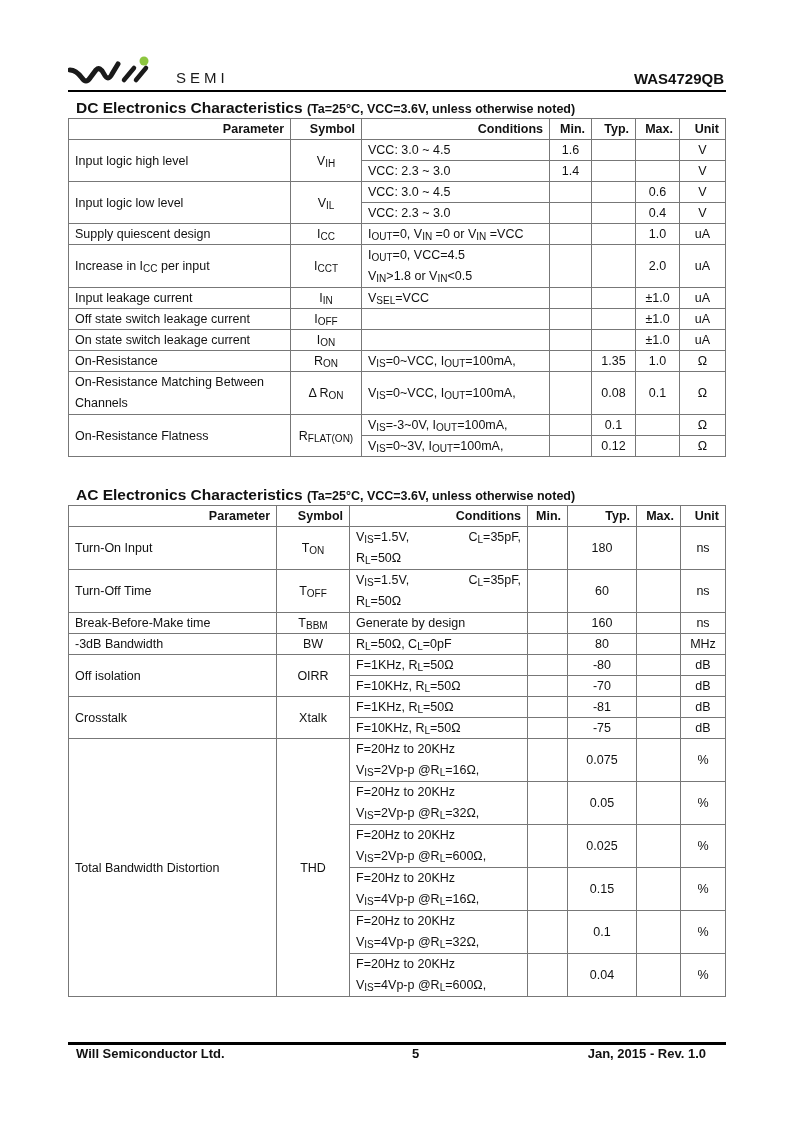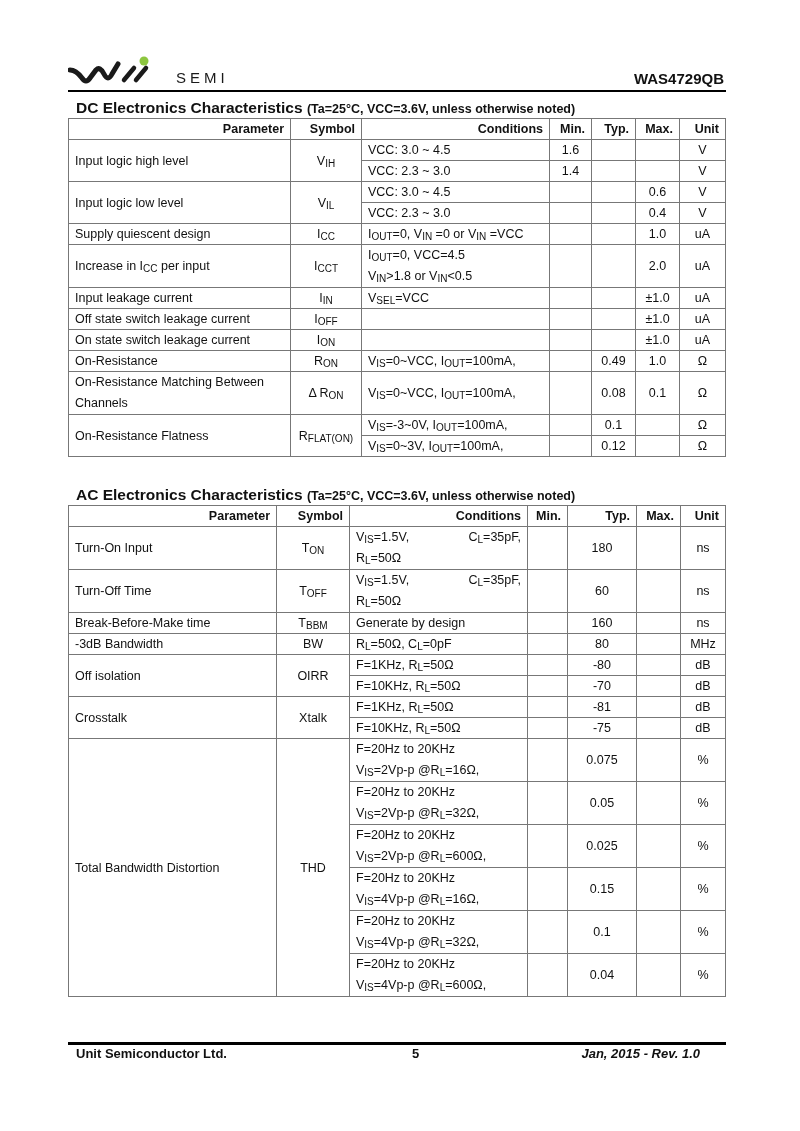--- a/index.html
+++ b/index.html
@@ -146,21 +146,21 @@
     <td class="c"></td>
     <td class="c">±1.0</td>
     <td class="c">uA</td>
   </tr>
 
   <tr>
     <td>On-Resistance</td>
     <td class="c"><span>R</span><sub>ON</sub></td>
     <td class="rich">V<sub>IS</sub>=0~VCC, I<sub>OUT</sub>=100mA,</td>
     <td class="c"></td>
-    <td class="c">0.49</td>
+    <td class="c">1.35</td>
     <td class="c">1.0</td>
     <td class="c">Ω</td>
   </tr>
 
   <tr>
     <td class="tall two">On-Resistance Matching Between Channels</td>
     <td class="c"><span>Δ R</span><sub>ON</sub></td>
     <td class="rich">V<sub>IS</sub>=0~VCC, I<sub>OUT</sub>=100mA,</td>
     <td class="c"></td>
     <td class="c">0.08</td>
@@ -359,16 +359,16 @@
     <td class="c"></td>
     <td class="c">0.04</td>
     <td class="c"></td>
     <td class="c">%</td>
   </tr>
 </tbody>
   </table>
 
 <div class="hrule" style="top:1042px;height:3px;"></div>
 <div class="footer">
-  <span style="left:0;">Unit Semiconductor Ltd.</span>
+  <span style="left:0;">Will Semiconductor Ltd.</span>
   <span style="left:336px;">5</span>
-  <span style="right:18px;font-style:italic;">Jan, 2015 - Rev. 1.0</span>
+  <span style="right:12px;">Jan, 2015 - Rev. 1.0</span>
 </div>
 
 </body></html>

